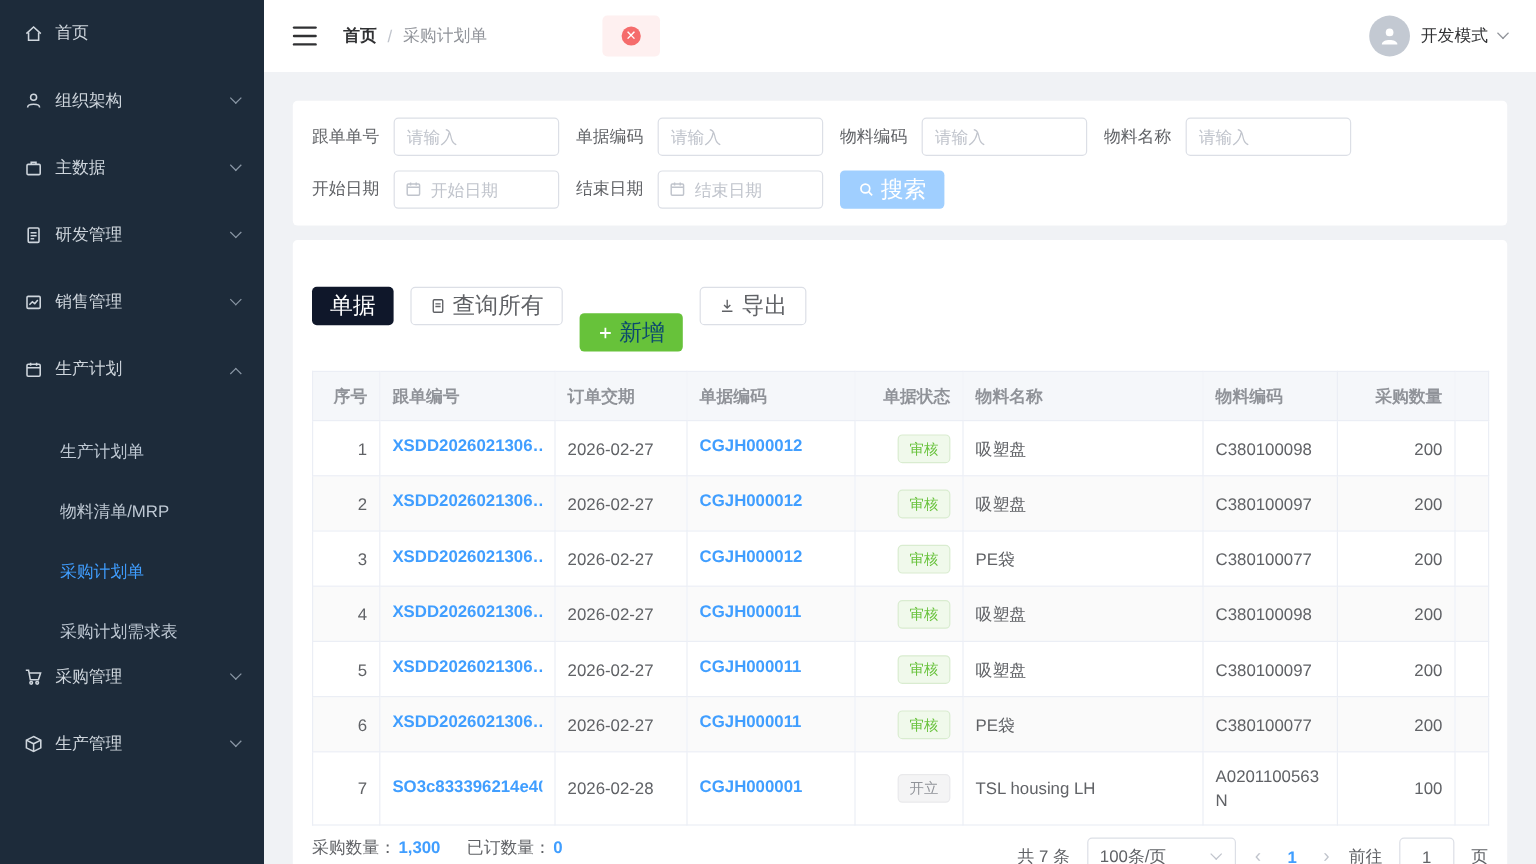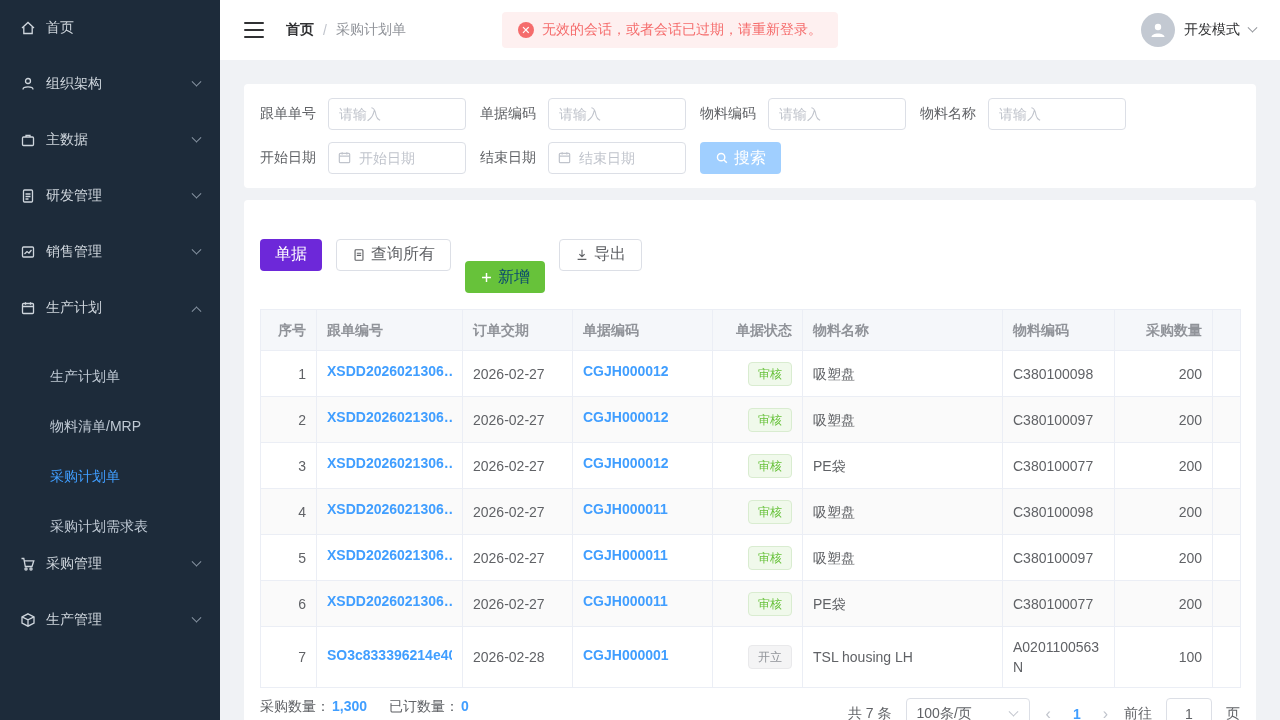--- a/index.html
+++ b/index.html
@@ -39,23 +39,23 @@
   .filter-card { padding:14px 16px; }
   .filter-row { display:flex; align-items:center; }
   .filter-row + .filter-row { margin-top:12px; }
   .fgroup { display:flex; align-items:center; margin-right:14px; }
   .flabel { width:56px; margin-right:12px; color:#606266; white-space:nowrap; }
   .finput { width:138px; height:32px; border:1px solid #dcdfe6; border-radius:4px; padding:0 10px; font-size:14px; color:#606266; font-family:inherit; }
   .finput::placeholder { color:#c0c4cc; }
   .date-wrap { position:relative; }
   .date-wrap .cal-icon { position:absolute; left:9px; top:8px; pointer-events:none; }
   .date-wrap .finput { padding-left:30px; }
-  .btn { height:32px; border-radius:4px; padding:0 15px; font-size:16px; display:inline-flex; align-items:center; gap:5px; cursor:pointer; font-family:inherit; border:none; white-space:nowrap; }
+  .btn { height:32px; border-radius:4px; padding:0 15px; font-size:19px; display:inline-flex; align-items:center; gap:5px; cursor:pointer; font-family:inherit; border:none; white-space:nowrap; }
   .btn-search { background:#a0cfff; color:#fff; }
-  .btn-primary { background:#6d28d9; color:#fff; }
+  .btn-primary { background:#0f172a; color:#fff; }
   .btn-success { background:#67c23a; color:#0c4a6e;margin-top:45px; }
   .btn-plain { background:#fff; border:1px solid #dcdfe6; color:#606266; }
 
   .table-card { margin-top:12px; }
   .toolbar { display:flex; align-items:center; gap:14px; }
 
   table { width:100%; border-collapse:collapse; table-layout:fixed; margin-top:16px; border:1px solid #ebeef5; }
   th, td { border:1px solid #ebeef5; font-size:14px; padding:10px; line-height:20px; overflow:hidden; }
   th { background:#f5f7fa; color:#909399; font-weight:bold; text-align:left; white-space:nowrap; }
   td { color:#606266; }
@@ -197,21 +197,20 @@
       <i></i>
       <i></i>
     </span>
   <nav style="display:flex;align-items:center;">
     <span class="crumb-first">首页</span>
     <span class="crumb-sep">/</span>
     <span class="crumb-last">采购计划单</span>
   </nav>
   <div class="alert">
     <span class="alert-icon">✕</span>
-    <span>无效的会话，或者会话已过期，请重新登录。</span>
   </div>
   <div class="user-area">
     <span class="avatar">
       <svg width="20" height="20" viewBox="0 0 20 20" fill="#ffffff">
           <circle cx="10" cy="7" r="3.2"></circle>
           <path d="M3.5 17 C3.5 12.2 16.5 12.2 16.5 17 Z"></path>
         </svg>
     </span>
     <span class="user-mode">开发模式</span>
     <span class="chev-dark"></span>

